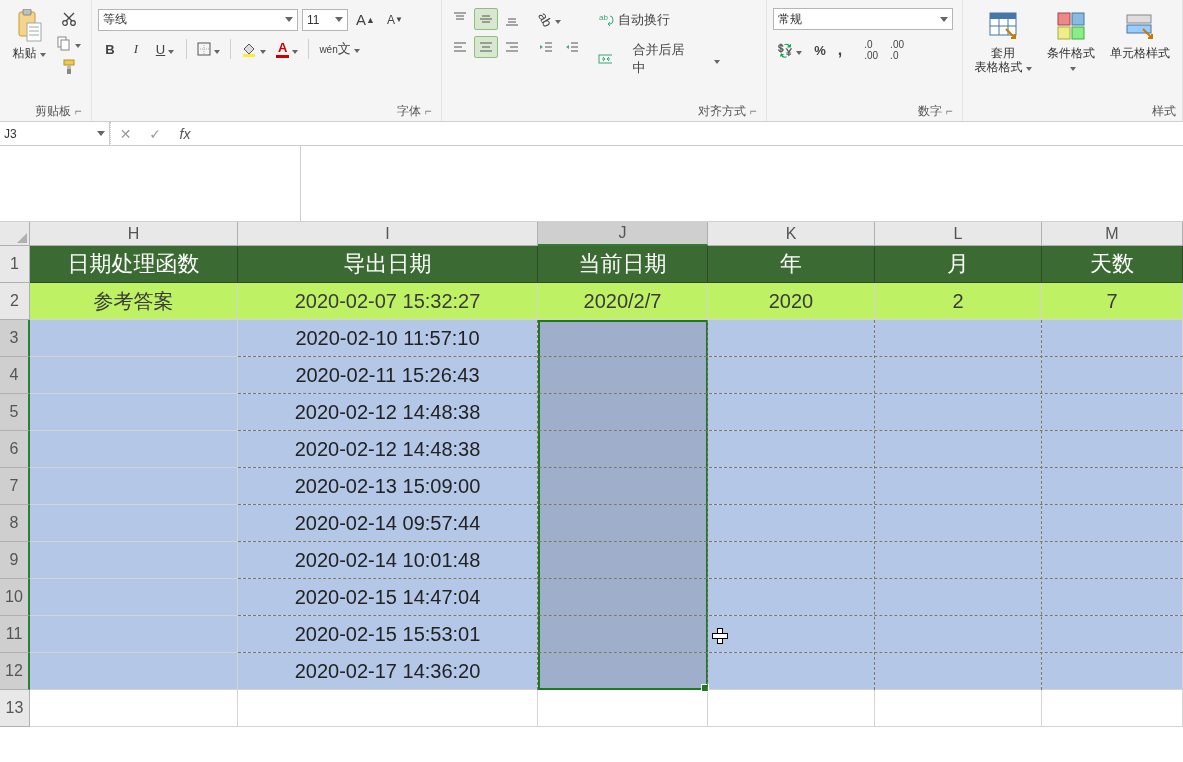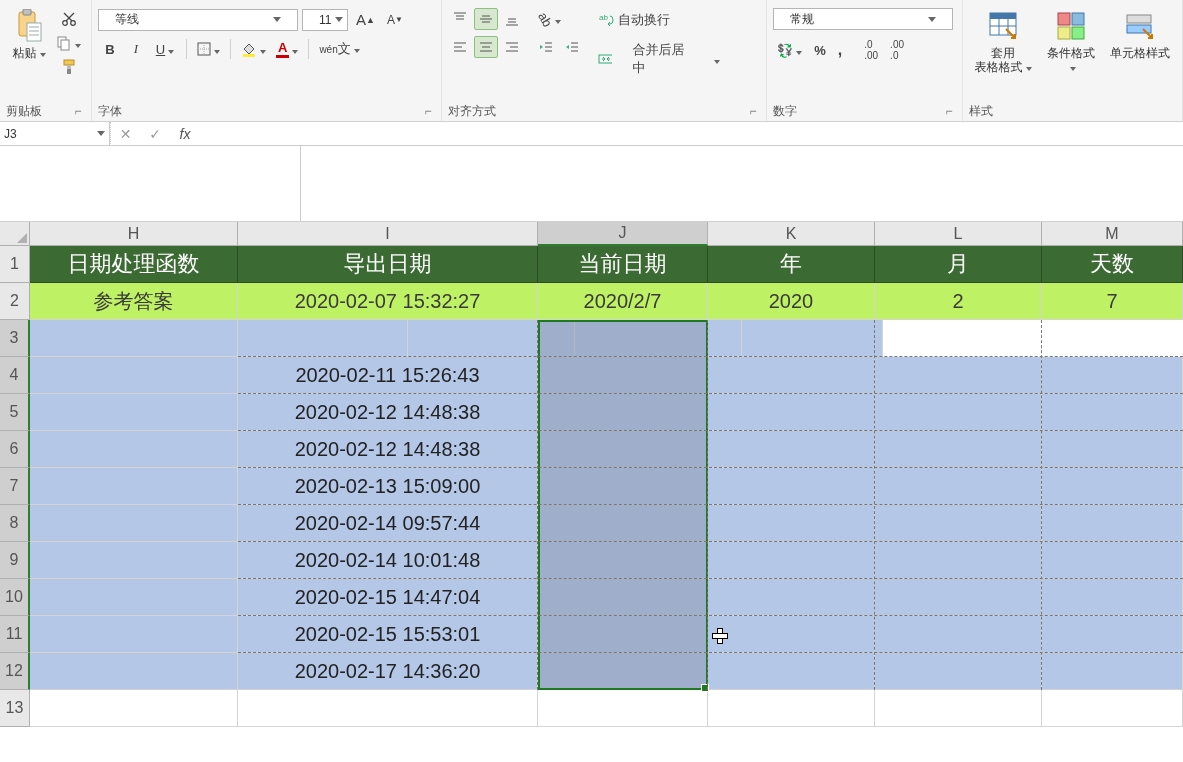--- a/index.html
+++ b/index.html
@@ -3,30 +3,30 @@
 <meta charset="utf-8">
 <style>
   * { box-sizing: border-box; margin: 0; padding: 0; font-family: "Microsoft YaHei", sans-serif; }
   body { background: #fff; width: 1183px; height: 762px; overflow: hidden; font-size: 12px; color: #333; }
 
   
   .ribbon { height: 122px; background: #f5f5f5; border-bottom: 1px solid #d0d0d0; display: flex; }
   .ribbon-group { padding: 4px 6px 2px 6px; border-right: 1px solid #e4e4e4; display: flex; flex-direction: column; justify-content: space-between; height: 100%; }
   .ribbon-group .body { flex: 1; display: flex; align-items: flex-start; gap: 0; }
   .ribbon-group .label-row { display: flex; align-items: center; justify-content: space-between; height: 16px; width: 100%; }
-  .ribbon-group .label-row .glabel { flex: 1; text-align: left; font-size: 12px; color: #555; }
+  .ribbon-group .label-row .glabel { flex: 1; text-align: right; font-size: 12px; color: #555; }
   .ribbon-group .launcher { width: 14px; height: 14px; display: inline-flex; align-items: center; justify-content: center; color: #888; cursor: pointer; }
   .ctrl { display: inline-flex; align-items: center; justify-content: center; padding: 2px 3px; border: 1px solid transparent; border-radius: 2px; cursor: pointer; color: #444; font-size: 13px; }
   .vstack { display: flex; flex-direction: column; gap: 2px; }
   .hstack { display: flex; flex-direction: row; align-items: center; gap: 2px; }
   .big-btn { display: flex; flex-direction: column; align-items: center; justify-content: flex-start; width: 48px; padding: 2px; cursor: pointer; }
   .big-btn .icon-box { width: 32px; height: 40px; display: flex; align-items: center; justify-content: center; font-size: 24px; }
   .big-btn .cap { font-size: 12px; text-align: center; line-height: 14px; white-space: nowrap; }
   .dropdown-arrow::after { content: ""; display: inline-block; margin-left: 3px; border-left: 3px solid transparent; border-right: 3px solid transparent; border-top: 4px solid #666; }
-  .combo { height: 22px; border: 1px solid #b5b5b5; background: #fff; font-size: 12px; padding: 0 16px; display: flex; align-items: center; justify-content: space-between; cursor: pointer; }
+  .combo { height: 22px; border: 1px solid #b5b5b5; background: #fff; font-size: 12px; padding: 0 4px; display: flex; align-items: center; justify-content: space-between; cursor: pointer; }
   .combo .arrow { border-left: 4px solid transparent; border-right: 4px solid transparent; border-top: 5px solid #666; margin-left: 4px; }
   svg { display: block; }
 
   
   .fbar-wrap { height: 100px; background: #fff; border-bottom: 1px solid #d0d0d0; display: flex; }
   .name-box-col { width: 110px; display: flex; flex-direction: column; }
   .name-box { height: 24px; border: 1px solid #ccc; border-left: none; border-top: none; display: flex; align-items: center; justify-content: space-between; padding: 0 4px; font-size: 12px; }
   .name-box .arrow { border-left: 4px solid transparent; border-right: 4px solid transparent; border-top: 5px solid #666; }
   .fx-lead { width: 190px; height: 24px; display: flex; align-items: center; border-bottom: 1px solid #ccc; }
   .fx-btn { width: 30px; height: 24px; display: flex; align-items: center; justify-content: center; color: #999; font-size: 14px; cursor: pointer; }
@@ -399,20 +399,21 @@
       <div class="row">
         <div class="cell ref-cell" style="width: 208px;">参考答案</div>
         <div class="cell ref-cell" style="width: 300px;">2020-02-07 15:32:27</div>
         <div class="cell ref-cell" style="width: 170px;">2020/2/7</div>
         <div class="cell ref-cell" style="width: 167px;">2020</div>
         <div class="cell ref-cell" style="width: 167px;">2</div>
         <div class="cell ref-cell" style="width: 141px;">7</div>
       </div>
       <div class="row">
         <div class="cell data-cell" style="width: 208px;"></div>
+        <div class="cell data-cell" style="width: 300px;">2020-02-10 11:57:10</div>
         <div class="cell data-cell" style="width: 170px;"></div>
         <div class="cell data-cell" style="width: 167px;"></div>
         <div class="cell data-cell" style="width: 167px;"></div>
         <div class="cell data-cell" style="width: 141px;"></div>
       </div>
       <div class="row">
         <div class="cell data-cell" style="width: 208px;"></div>
         <div class="cell data-cell" style="width: 300px;">2020-02-11 15:26:43</div>
         <div class="cell data-cell" style="width: 170px;"></div>
         <div class="cell data-cell" style="width: 167px;"></div>

